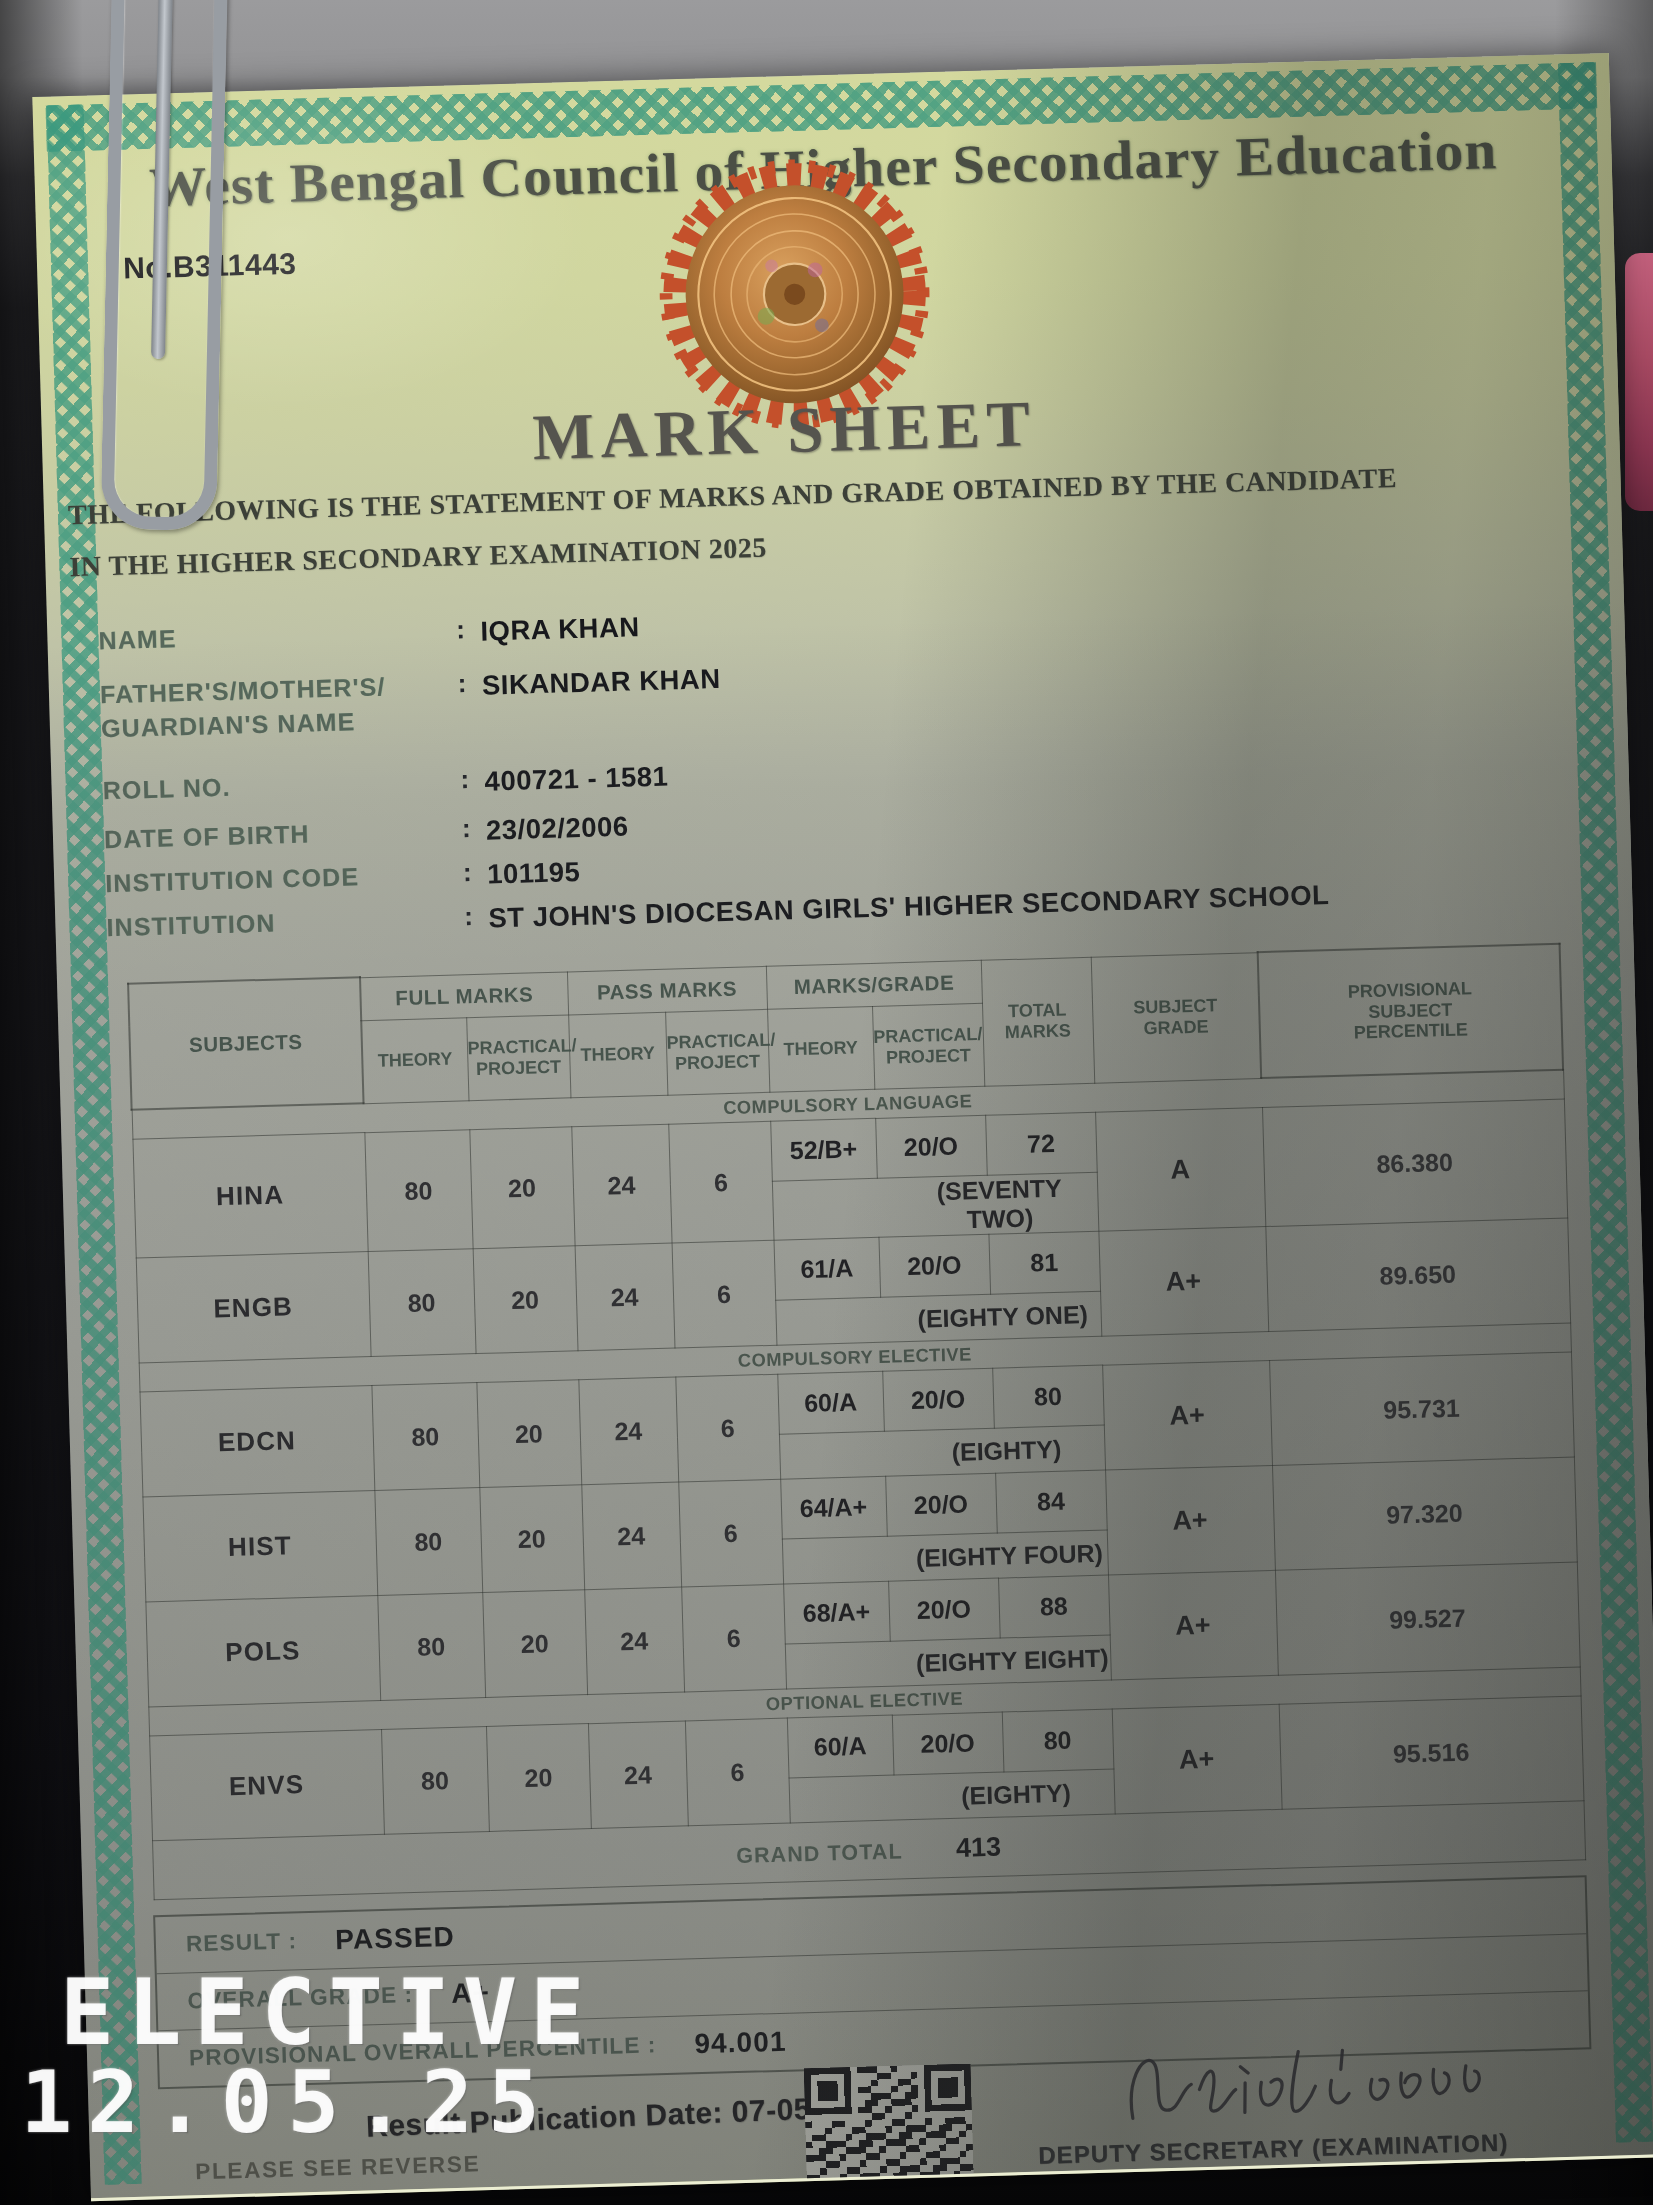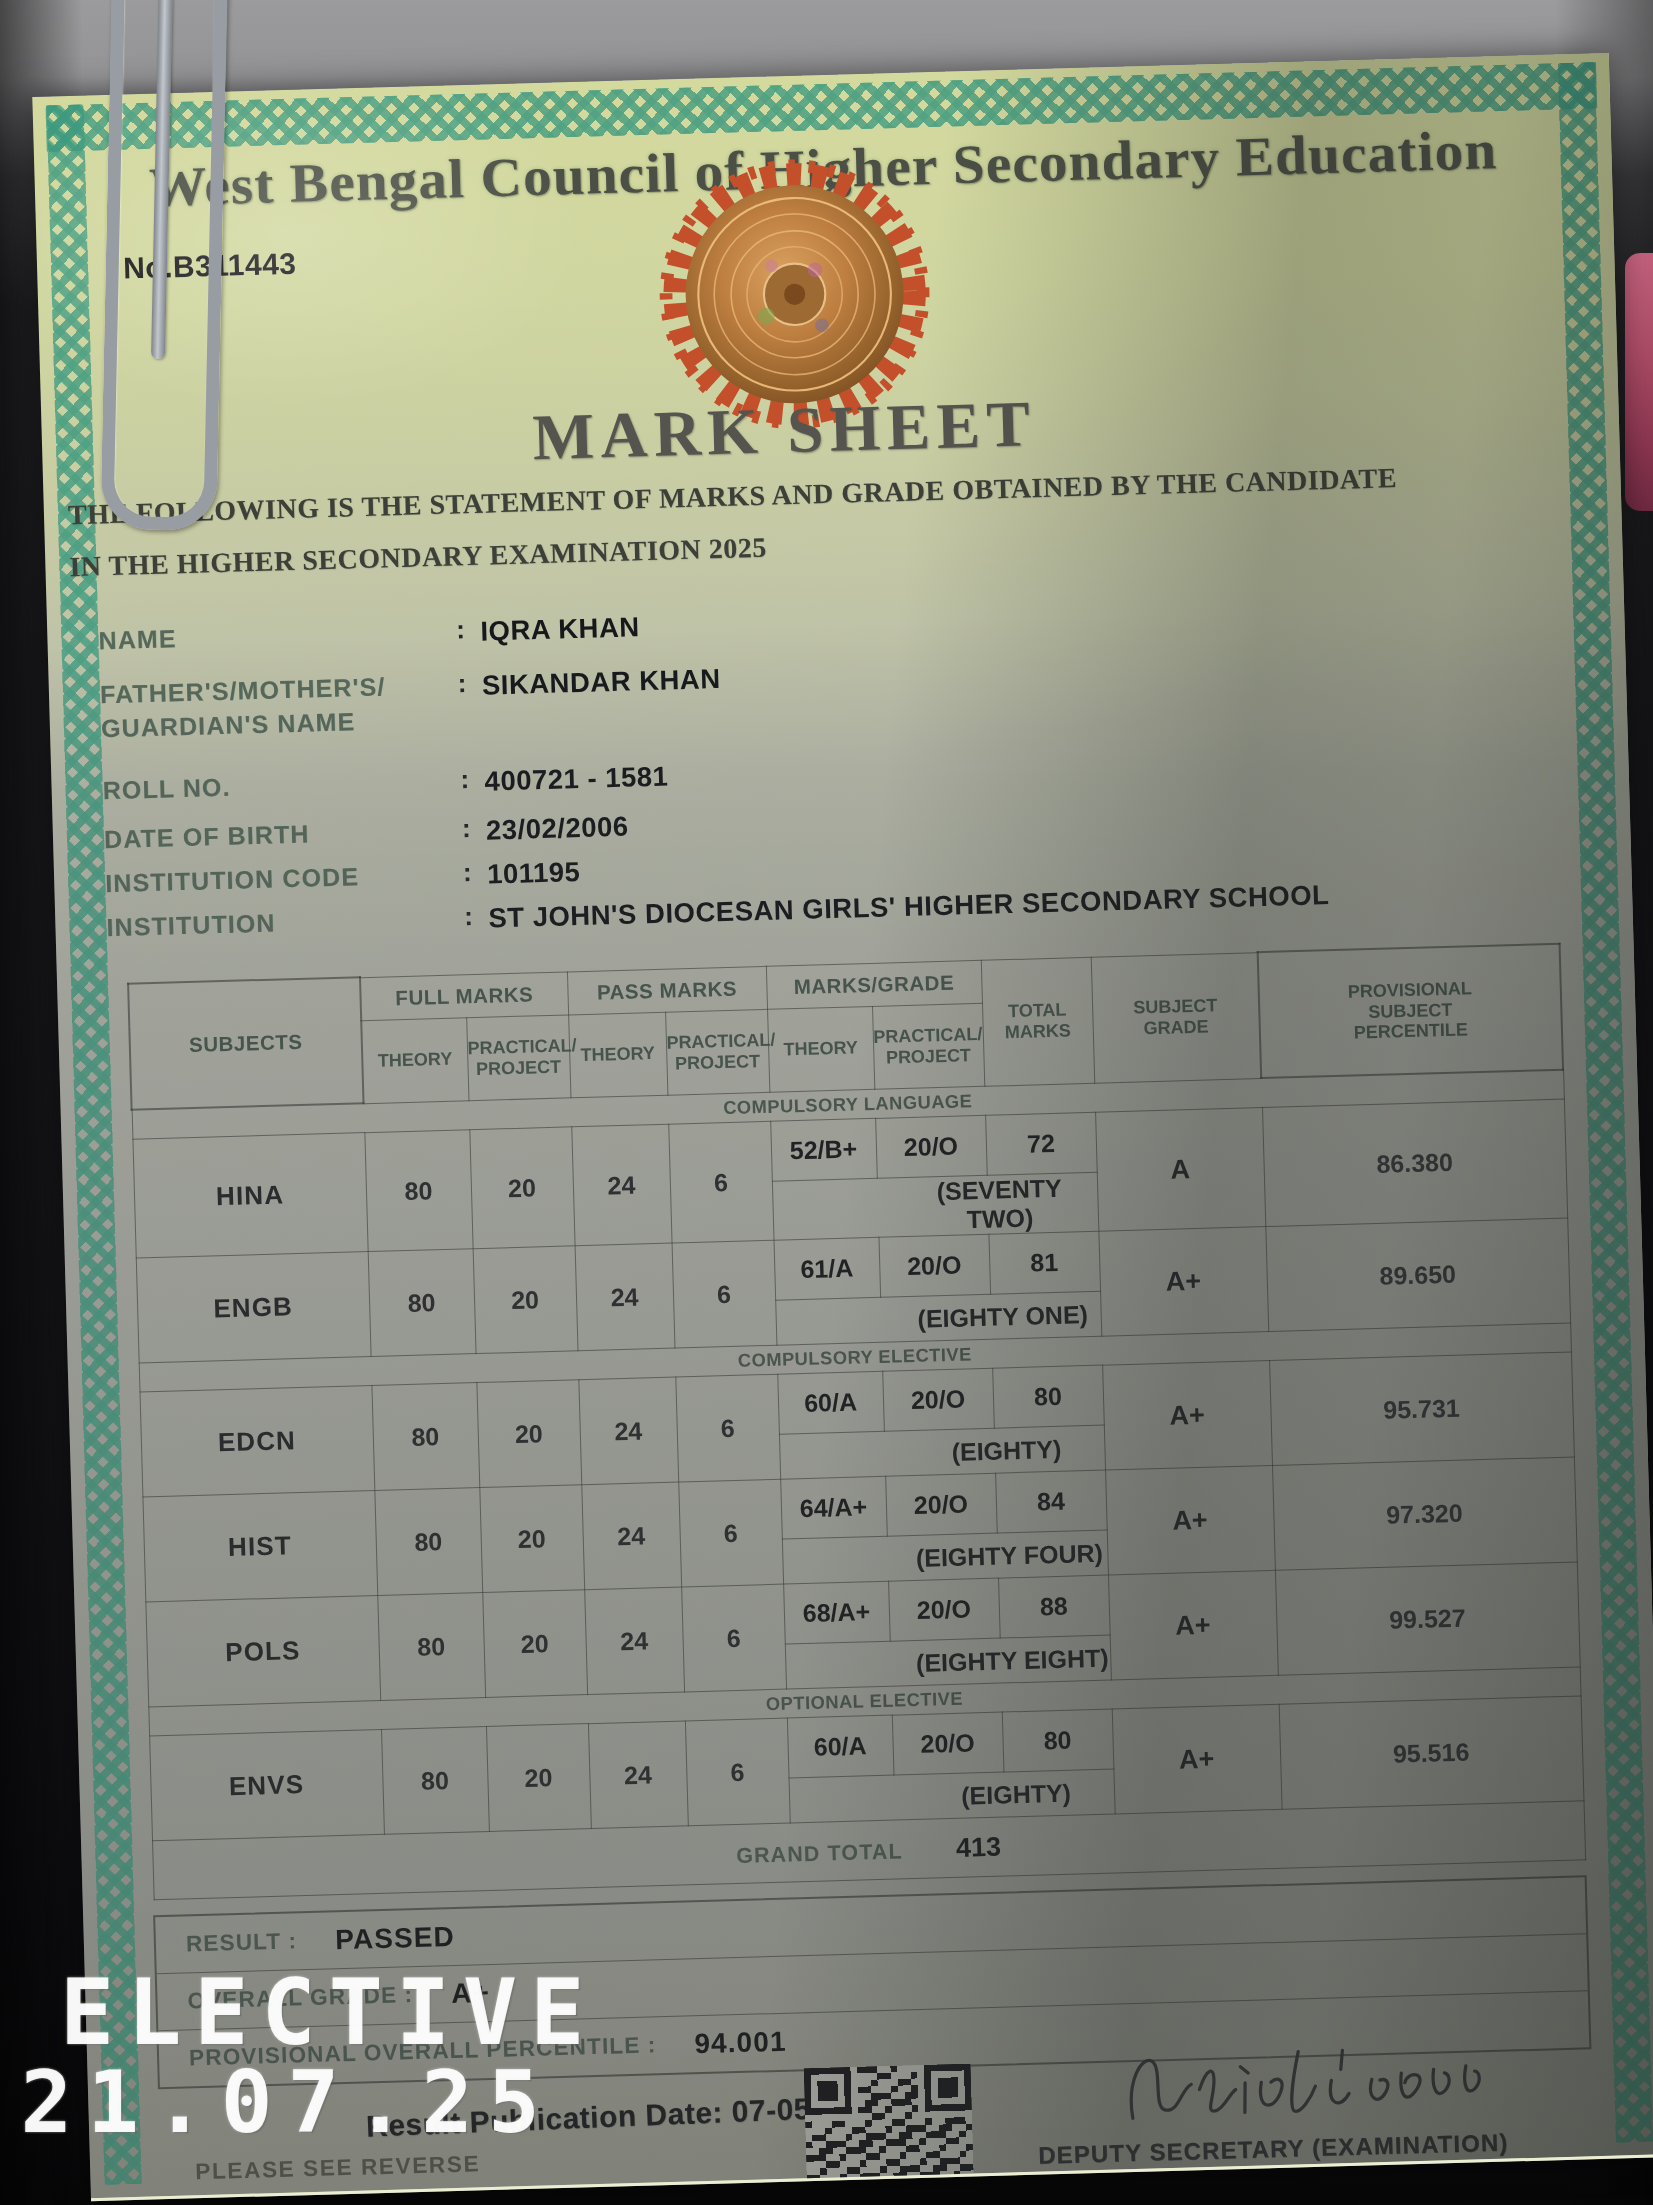--- a/index.html
+++ b/index.html
@@ -596,15 +596,15 @@
     </svg>
 
     <div id="signatory">DEPUTY SECRETARY (EXAMINATION)</div>
     <div id="reverse-note">PLEASE SEE REVERSE</div>
   </div>
 
   <div id="clip-outer"></div>
   <div id="clip-inner"></div>
 
   <div id="wm-brand" class="wm">ELECTIVE</div>
-  <div id="wm-date" class="wm">21.07.25</div>
+  <div id="wm-date" class="wm">12.05.25</div>
 </div>
 
 
 </body></html>

